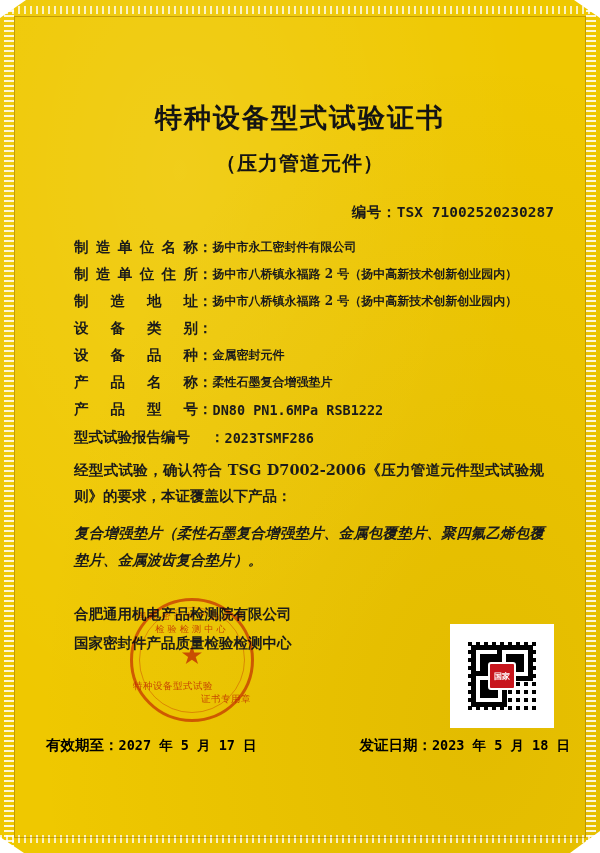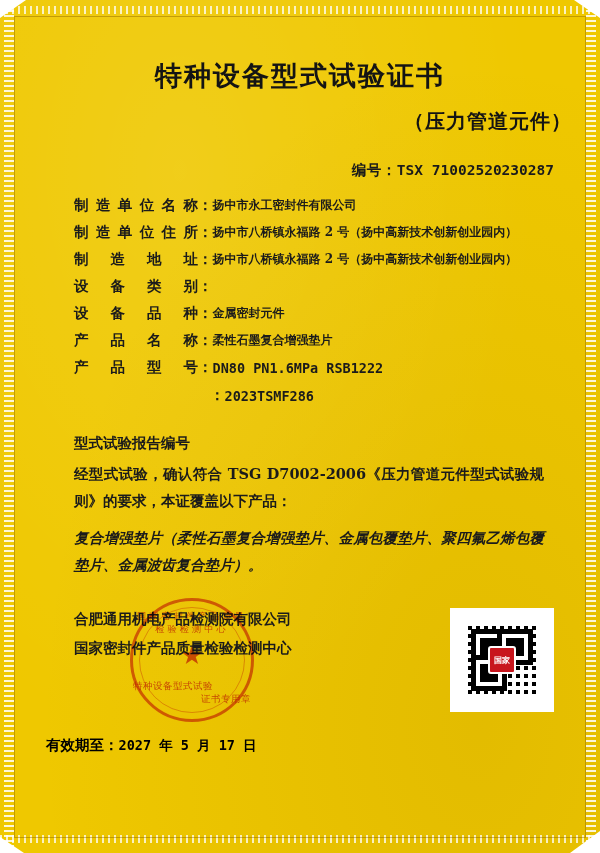--- a/index.html
+++ b/index.html
@@ -91,25 +91,25 @@
     height: 800px;
     color: #1b1b1b;
   }
 
   .title-main {
     text-align: center;
     font-family: "DejaVu Serif", serif;
     font-weight: bold;
     font-size: 27px;
     letter-spacing: 2px;
-    margin-top: 32px;
+    margin-top: 74px;
     color: #141414;
   }
   .title-sub {
-    text-align: right;
+    text-align: center;
     font-family: "DejaVu Serif", serif;
     font-weight: bold;
     font-size: 20px;
     letter-spacing: 1px;
     margin-top: 14px;
     color: #141414;
   }
 
   .serial-row {
     margin-top: 26px;
@@ -165,21 +165,20 @@
     line-height: 1.5;
     word-break: break-word;
   }
   .field-value.mono {
     font-family: "DejaVu Sans Mono", monospace;
     font-size: 13.5px;
   }
   .field-row.report .field-label {
     width: 136px;
     flex: 0 0 136px;
-    margin-top: 48px;
   }
 
   
   .para {
     margin-top: 4px;
     padding-left: 46px;
     padding-right: 28px;
     font-family: "DejaVu Serif", serif;
     font-weight: bold;
     font-size: 14.5px;
@@ -250,21 +249,21 @@
     text-align: right;
     font-size: 9.5px;
     letter-spacing: 0.5px;
     font-family: "DejaVu Serif", serif;
   }
 
   
   #qr {
     position: absolute;
     right: 46px;
-    top: 608px;
+    top: 624px;
     width: 104px;
     height: 104px;
     background: #ffffff;
     padding: 18px;
     box-sizing: border-box;
   }
   #qr .qr-grid {
     position: relative;
     width: 100%;
     height: 100%;
@@ -461,15 +460,18 @@
       <div class="qr-eye eye-tr"></div>
       <div class="qr-eye eye-bl"></div>
       <div class="qr-center">国家</div>
     </div>
   </div>
 
   <div class="dates">
     <div class="date-item">
       <span>有效期至：</span><span class="dv">2027 年 5 月 17 日</span>
     </div>
+    <div class="date-item">
+      <span>发证日期：</span><span class="dv">2023 年 5 月 18 日</span>
+    </div>
   </div>
 
 </div>
 
 </body></html>

